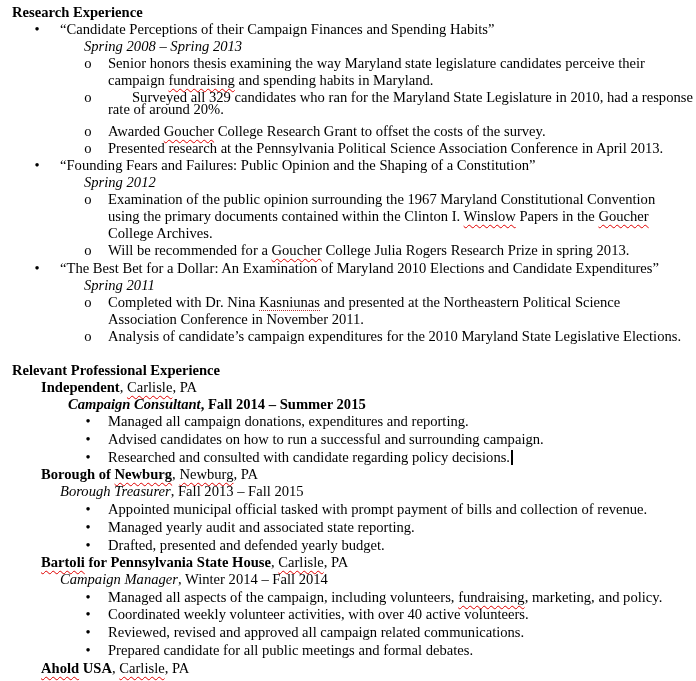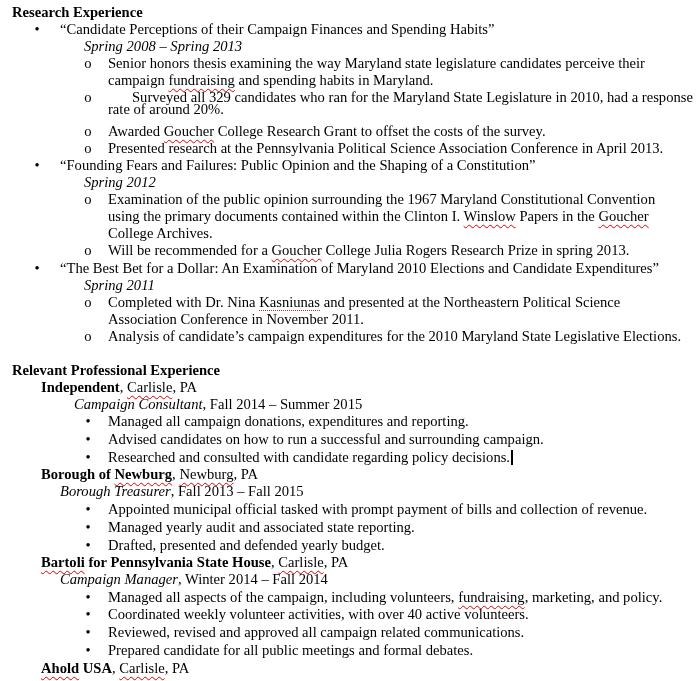--- a/index.html
+++ b/index.html
@@ -85,21 +85,21 @@
   <div class="line" style="top:309px;left:108px;">Association Conference in November 2011.</div>
 
   <div class="line" style="top:326px;">
     <span class="bullet" style="left:82px;">o</span>
     <span class="txt" style="left:108px;">Analysis of candidate’s campaign expenditures for the 2010 Maryland State Legislative Elections.</span>
   </div>
 
   <div class="line h" style="top:360px;left:12px;">Relevant Professional Experience</div>
 
   <div class="line" style="top:377px;left:41px;"><span class="b">Independent</span><span>, </span><span class="sq">Carlisle</span><span>, PA</span></div>
-  <div class="line" style="top:394px;left:74px;"><span class="i">Campaign Consultant</span><span>, Fall 2014 – Summer 2015</span></div>
+  <div class="line" style="top:394px;left:68px;font-weight:bold;"><span class="i">Campaign Consultant</span><span>, Fall 2014 – Summer 2015</span></div>
   <div class="line" style="top:411px;">
       <span class="bullet" style="left:82px;">•</span>
       <span class="txt" style="left:108px;">Managed all campaign donations, expenditures and reporting.</span>
     </div>
   <div class="line" style="top:429px;">
       <span class="bullet" style="left:82px;">•</span>
       <span class="txt" style="left:108px;">Advised candidates on how to run a successful and surrounding campaign.</span>
     </div>
   <div class="line" style="top:447px;">
       <span class="bullet" style="left:82px;">•</span>

